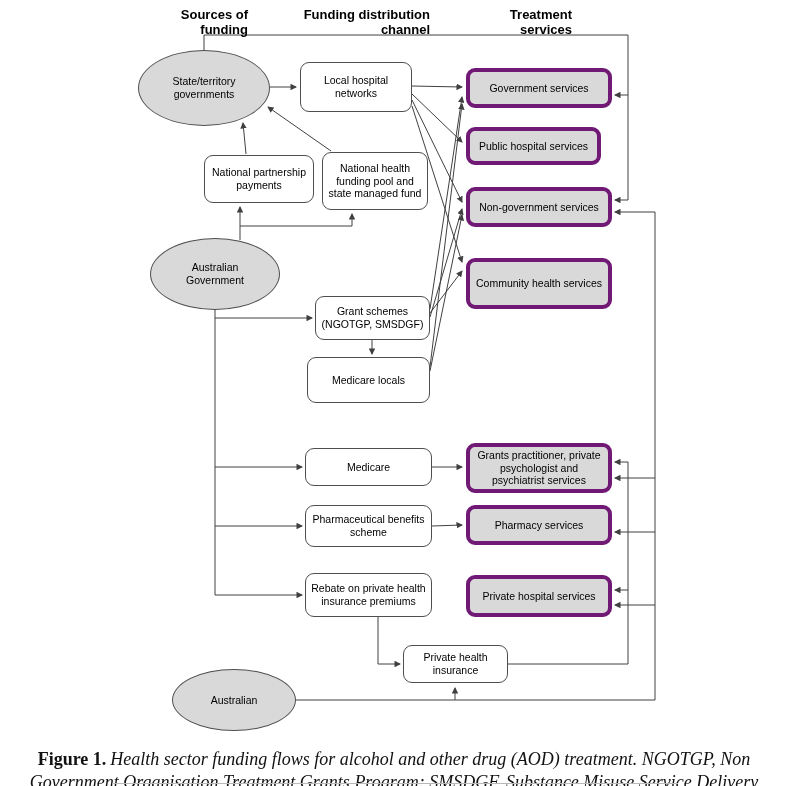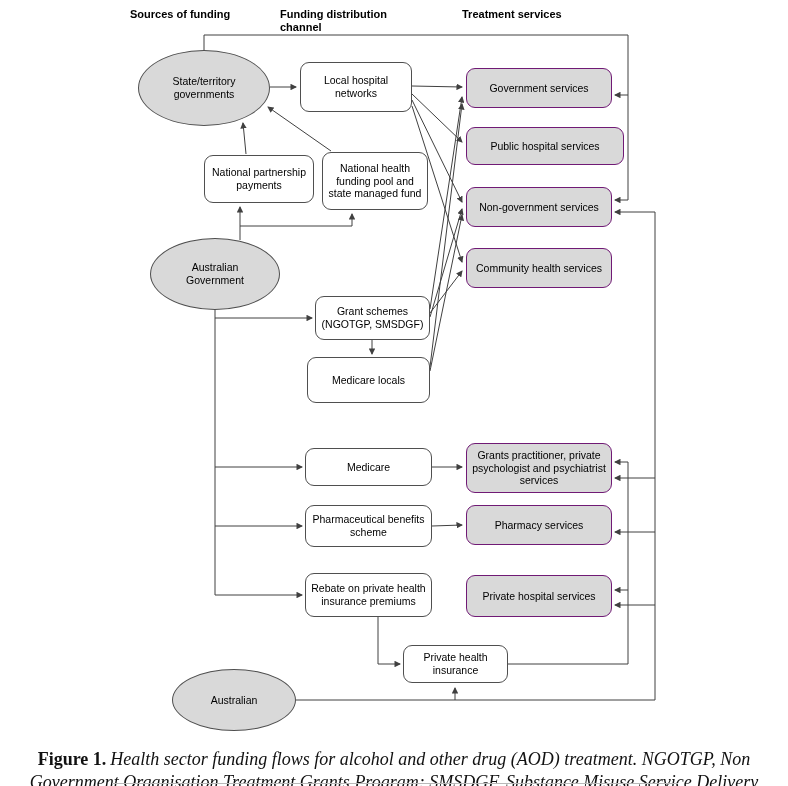--- a/index.html
+++ b/index.html
@@ -2,29 +2,29 @@
 <html><head>
 <meta charset="utf-8">
 <style>
   html,body{margin:0;padding:0;background:#ffffff;}
   .stage{
     position:relative;width:788px;height:786px;background:#ffffff;
     font-family:"Liberation Sans", sans-serif;color:#000;overflow:hidden;
   }
   .edges{position:absolute;left:0;top:0;}
   .col-header{
-    position:absolute;font-weight:bold;font-size:11px;text-align:left;line-height:1.15;
+    position:absolute;font-weight:bold;font-size:13px;text-align:right;line-height:1.15;
   }
   .node{
     position:absolute;display:flex;align-items:center;justify-content:center;
     text-align:center;font-size:10.5px;line-height:1.22;box-sizing:border-box;
     padding:2px 3px;
   }
   .rect{background:#ffffff;border:1px solid #4f4f4f;border-radius:9px;}
-  .rect.gray{background:#d9d9d9;border:1px solid #701a75;}
+  .rect.gray{background:#d9d9d9;border:4px solid #701a75;}
   .ellipse{background:#d9d9d9;border:1px solid #4f4f4f;border-radius:50%;}
   .caption{
     position:absolute;left:12px;right:12px;top:748px;text-align:center;
     font-family:"Liberation Serif", serif;font-size:18px;line-height:1.3;color:#111;
   }
   .caption strong{font-style:normal;font-weight:bold;margin-right:4px;}
   .caption em{font-style:italic;}
   .bottom-rule{position:absolute;left:112px;top:783px;width:566px;height:1px;background:#b9b9b9;}
 </style>
 </head>
@@ -118,27 +118,27 @@
   <div class="node rect" style="left:305px;top:573px;width:127px;height:44px">
     <span>Rebate on private health insurance premiums</span>
   </div>
   <div class="node rect" style="left:403px;top:645px;width:105px;height:38px">
     <span>Private health insurance</span>
   </div>
 
   <div class="node rect gray" style="left:466px;top:68px;width:146px;height:40px">
     <span>Government services</span>
   </div>
-  <div class="node rect gray" style="left:466px;top:127px;width:158px;height:38px">
+  <div class="node rect gray" style="left:466px;top:127px;width:135px;height:38px">
     <span>Public hospital services</span>
   </div>
   <div class="node rect gray" style="left:466px;top:187px;width:146px;height:40px">
     <span>Non-government services</span>
   </div>
-  <div class="node rect gray" style="left:466px;top:248px;width:146px;height:40px">
+  <div class="node rect gray" style="left:466px;top:258px;width:146px;height:51px">
     <span>Community health services</span>
   </div>
   <div class="node rect gray" style="left:466px;top:443px;width:146px;height:50px">
     <span>Grants practitioner, private psychologist and psychiatrist services</span>
   </div>
   <div class="node rect gray" style="left:466px;top:505px;width:146px;height:40px">
     <span>Pharmacy services</span>
   </div>
   <div class="node rect gray" style="left:466px;top:575px;width:146px;height:42px">
     <span>Private hospital services</span>

